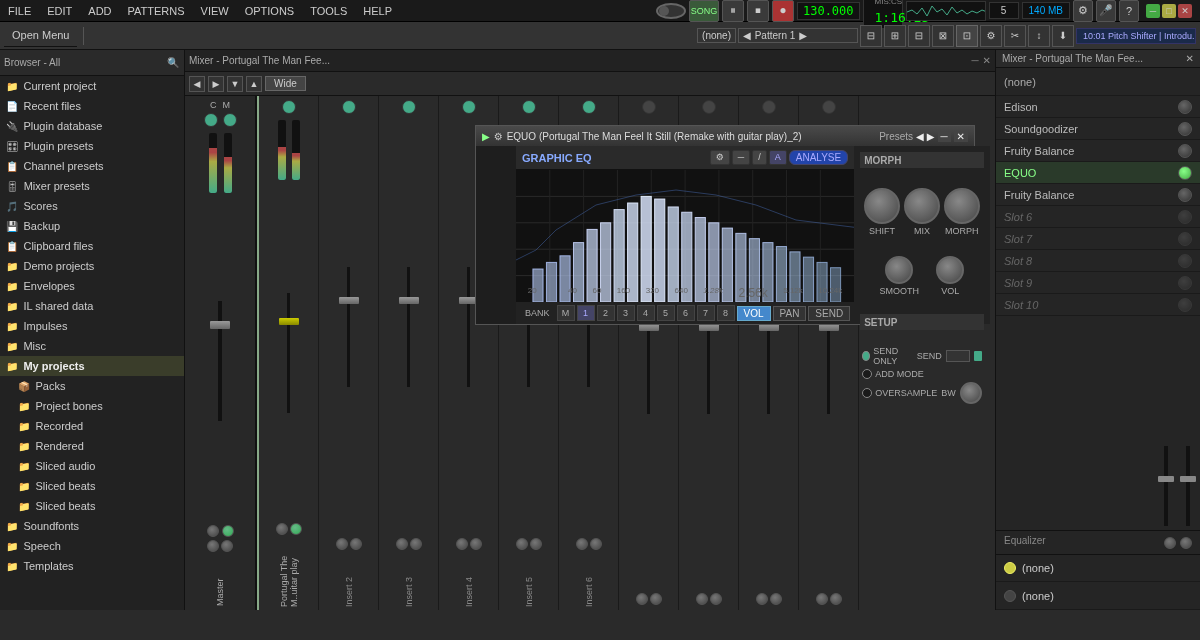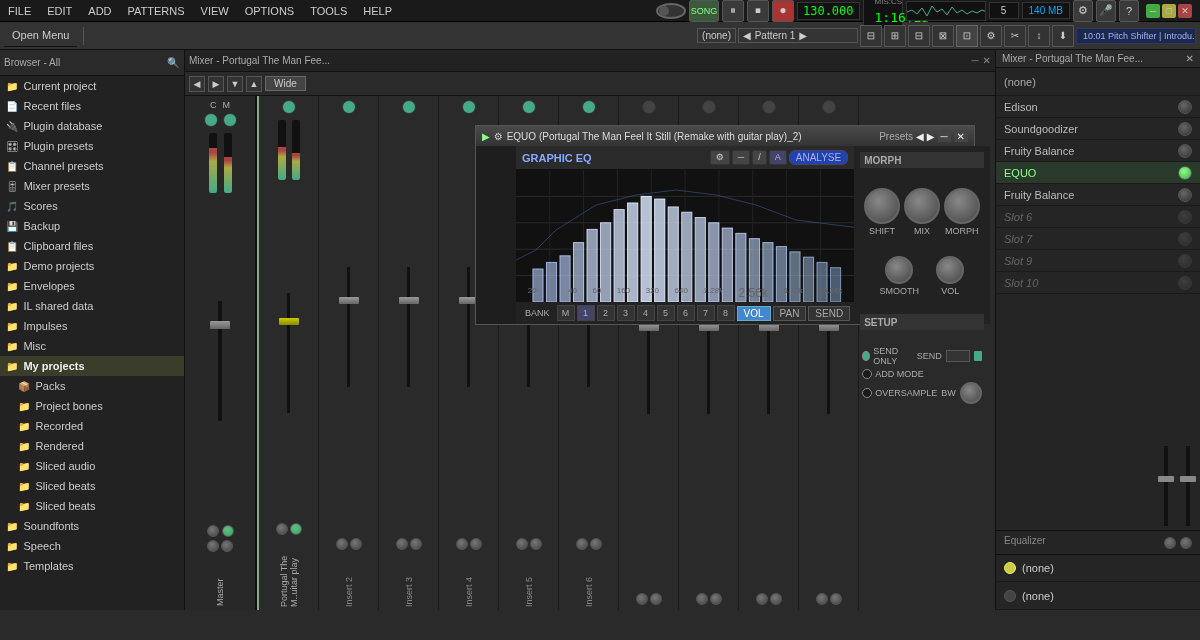--- a/index.html
+++ b/index.html
@@ -517,20 +517,24 @@
     <div class="mixer-slot">
       <span class="mixer-slot-name">Fruity Balance</span>
       <div class="mixer-knob"></div>
     </div>
     <div class="mixer-slot">
       <span class="mixer-slot-name" style="color: #666; font-style: italic;">Slot 6</span>
       <div class="mixer-knob" style="opacity: 0.4;"></div>
     </div>
     <div class="mixer-slot">
       <span class="mixer-slot-name" style="color: #666; font-style: italic;">Slot 7</span>
+      <div class="mixer-knob" style="opacity: 0.4;"></div>
+    </div>
+    <div class="mixer-slot">
+      <span class="mixer-slot-name" style="color: #666; font-style: italic;">Slot 8</span>
       <div class="mixer-knob" style="opacity: 0.4;"></div>
     </div>
     <div class="mixer-slot">
       <span class="mixer-slot-name" style="color: #666; font-style: italic;">Slot 9</span>
       <div class="mixer-knob" style="opacity: 0.4;"></div>
     </div>
     <div class="mixer-slot">
       <span class="mixer-slot-name" style="color: #666; font-style: italic;">Slot 10</span>
       <div class="mixer-knob" style="opacity: 0.4;"></div>
     </div>

